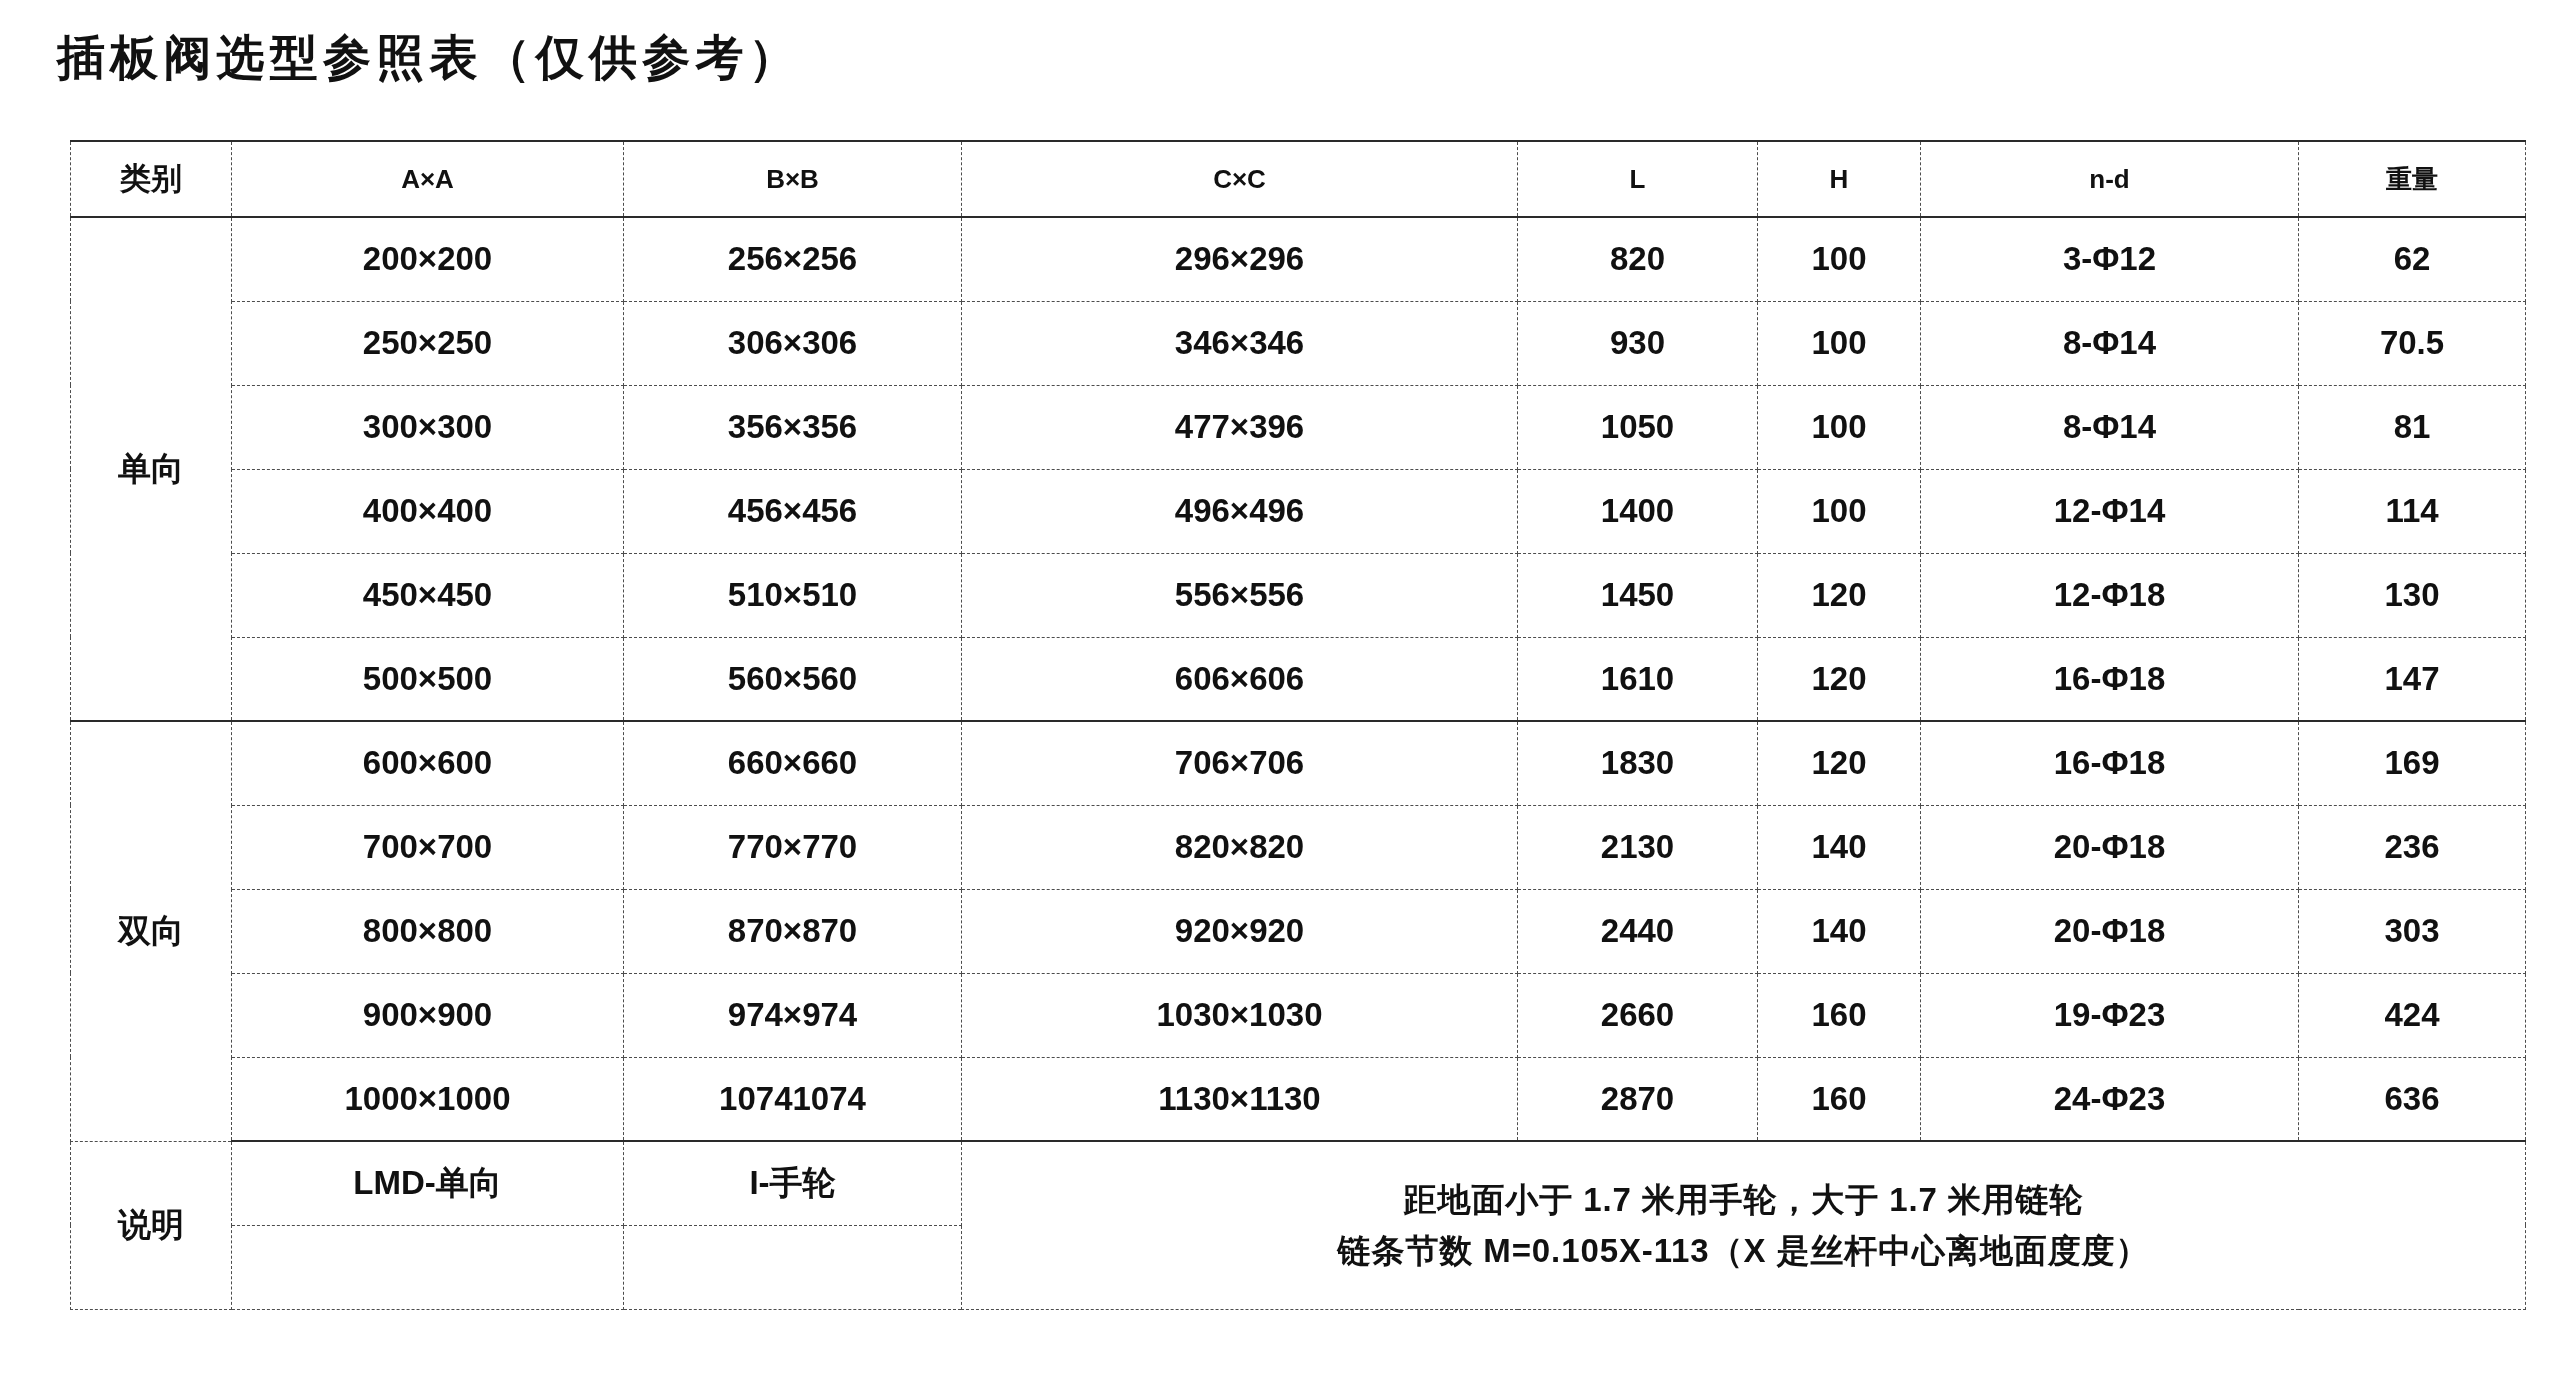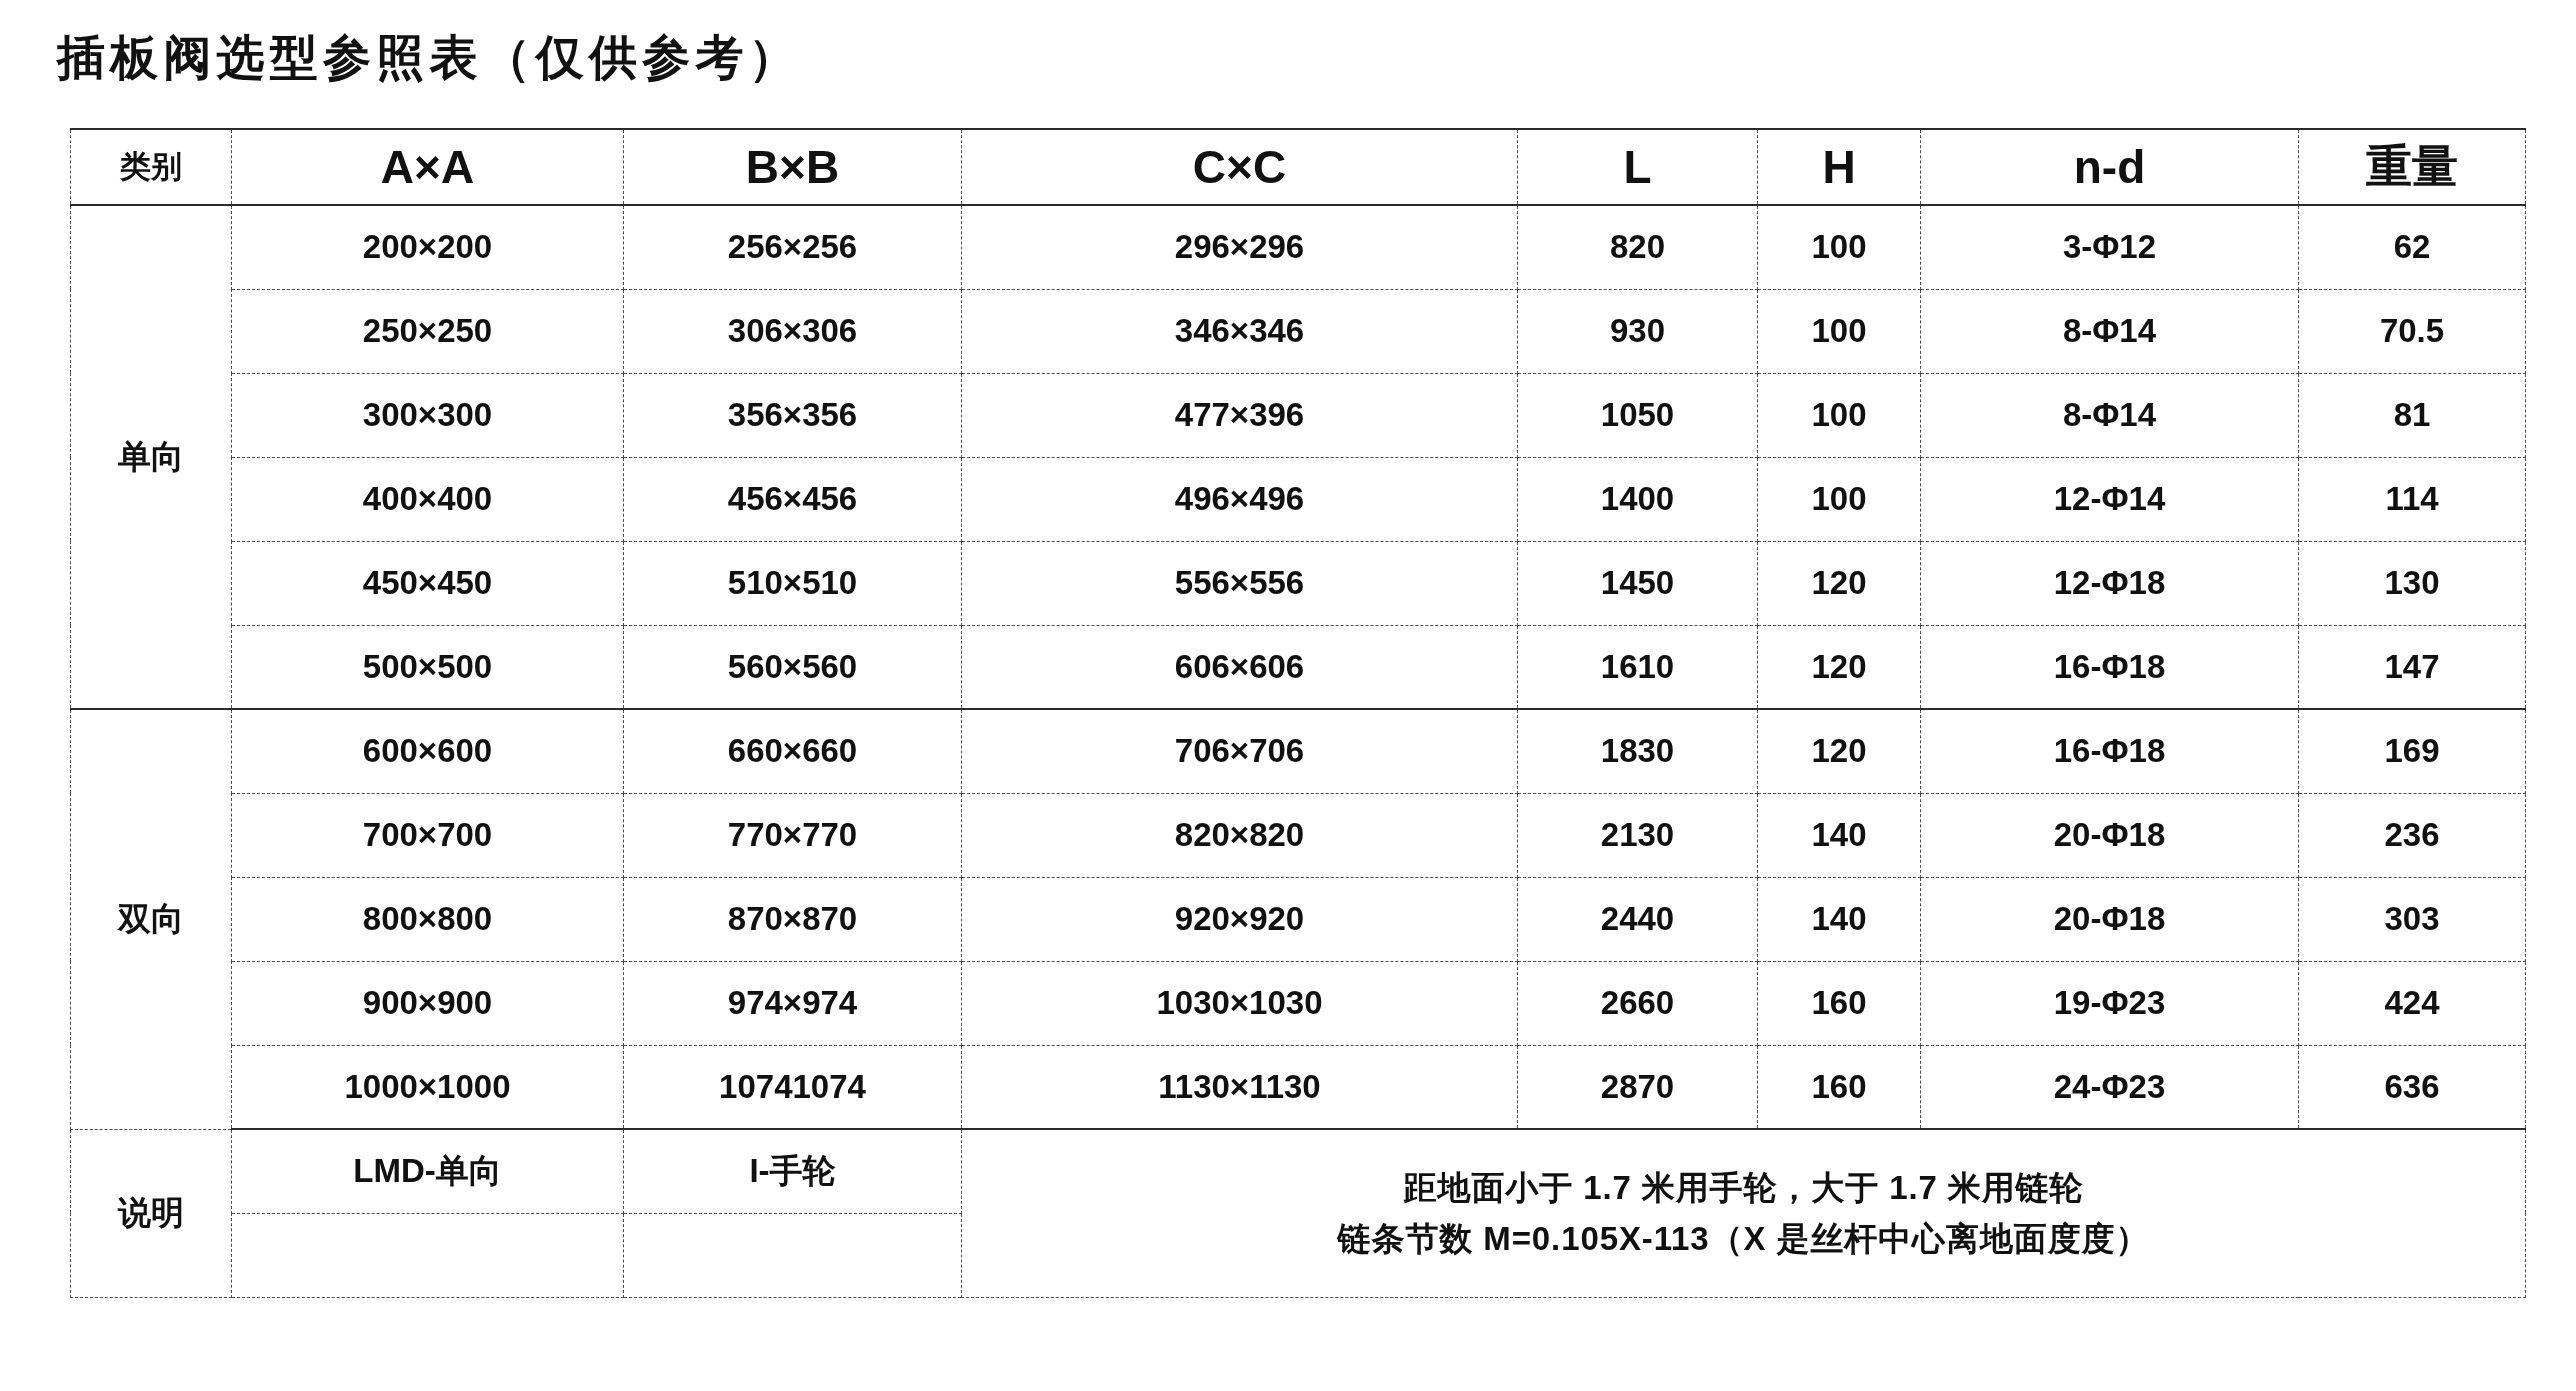--- a/index.html
+++ b/index.html
@@ -30,21 +30,21 @@
     font-size: 48px;
     font-weight: 700;
     letter-spacing: 5.2px;
     color: #111111;
     white-space: nowrap;
   }
 
   .table-wrap {
     position: absolute;
     left: 70px;
-    top: 128px;
+    top: 140px;
     width: 2456px;
   }
 
   table.spec {
     border-collapse: collapse;
     table-layout: fixed;
     width: 2456px;
     background: #fff;
   }
 
@@ -68,21 +68,21 @@
   col.c-bb    { width: 338px; }
   col.c-cc    { width: 556px; }
   col.c-l     { width: 240px; }
   col.c-h     { width: 163px; }
   col.c-nd    { width: 378px; }
   col.c-w     { width: 227px; }
 
   
   tr.head td {
     height: 76px;
-    font-size: 46px;
+    font-size: 26px;
     font-weight: 700;
     border-top: 2.6px solid #2a2a2a;
     border-bottom: 2.6px solid #2a2a2a;
   }
   tr.head td.cat {
     font-size: 31px;
   }
 
   
   td.cat-cell {

